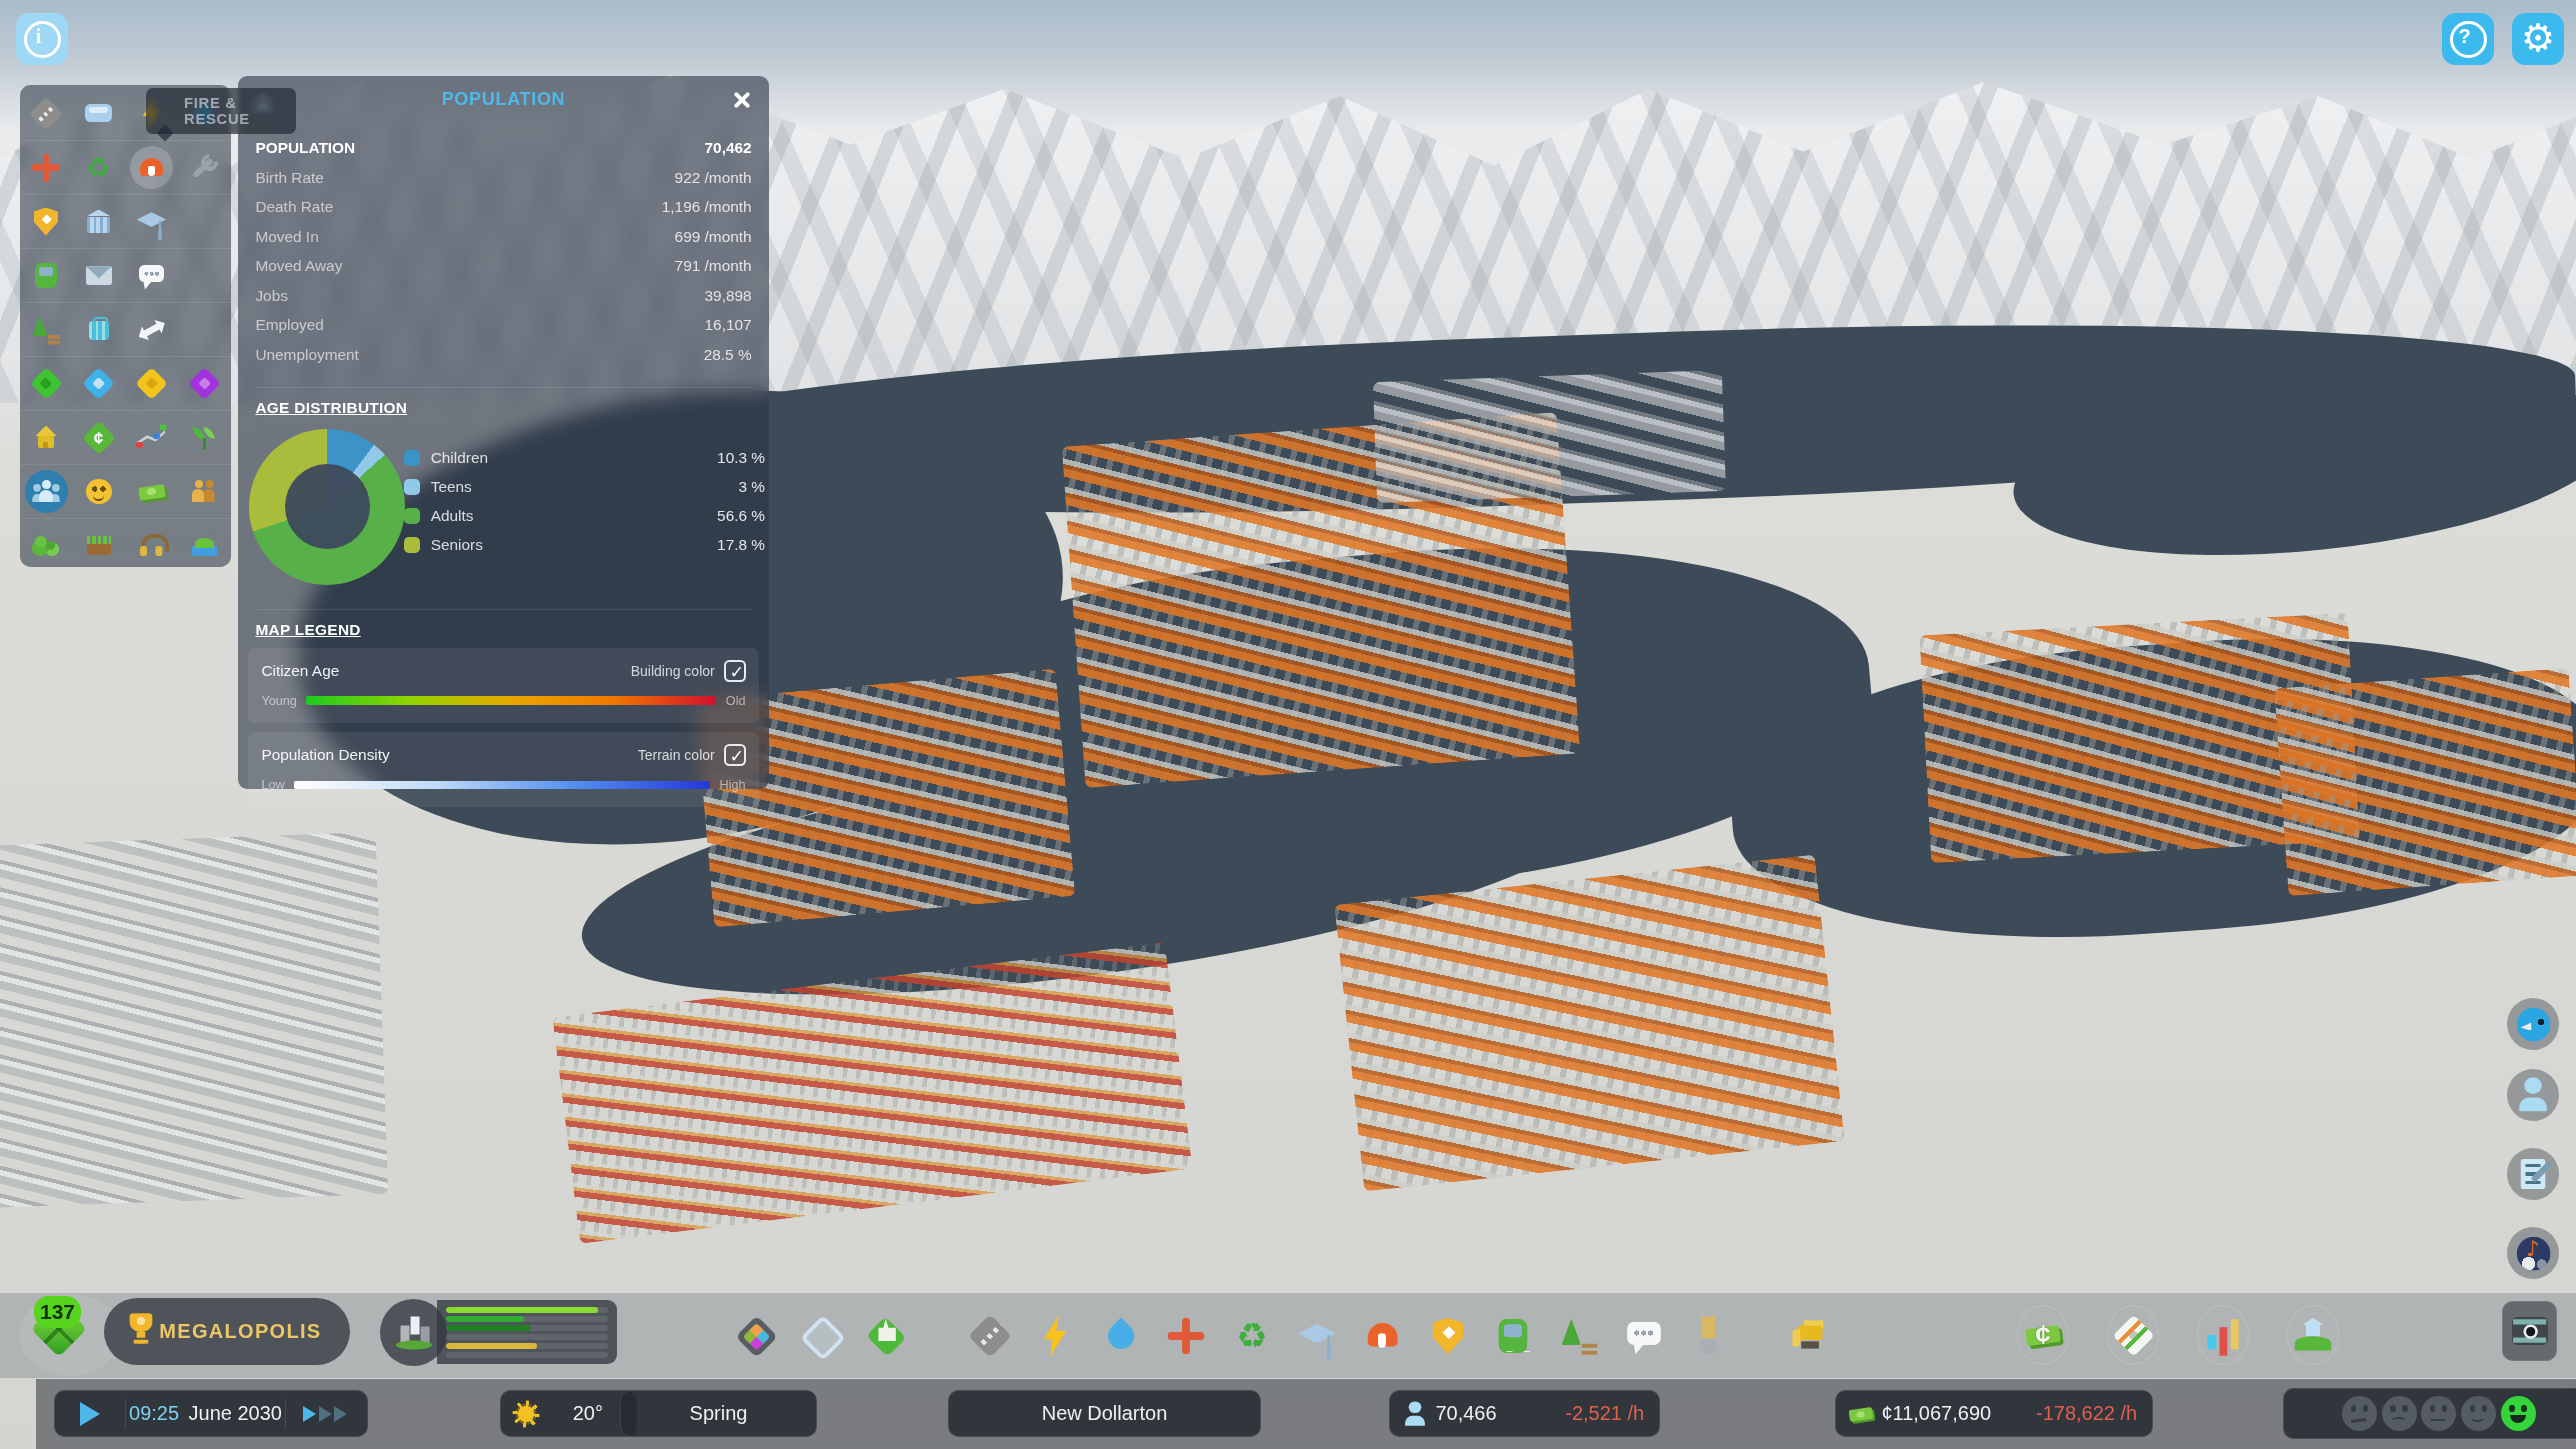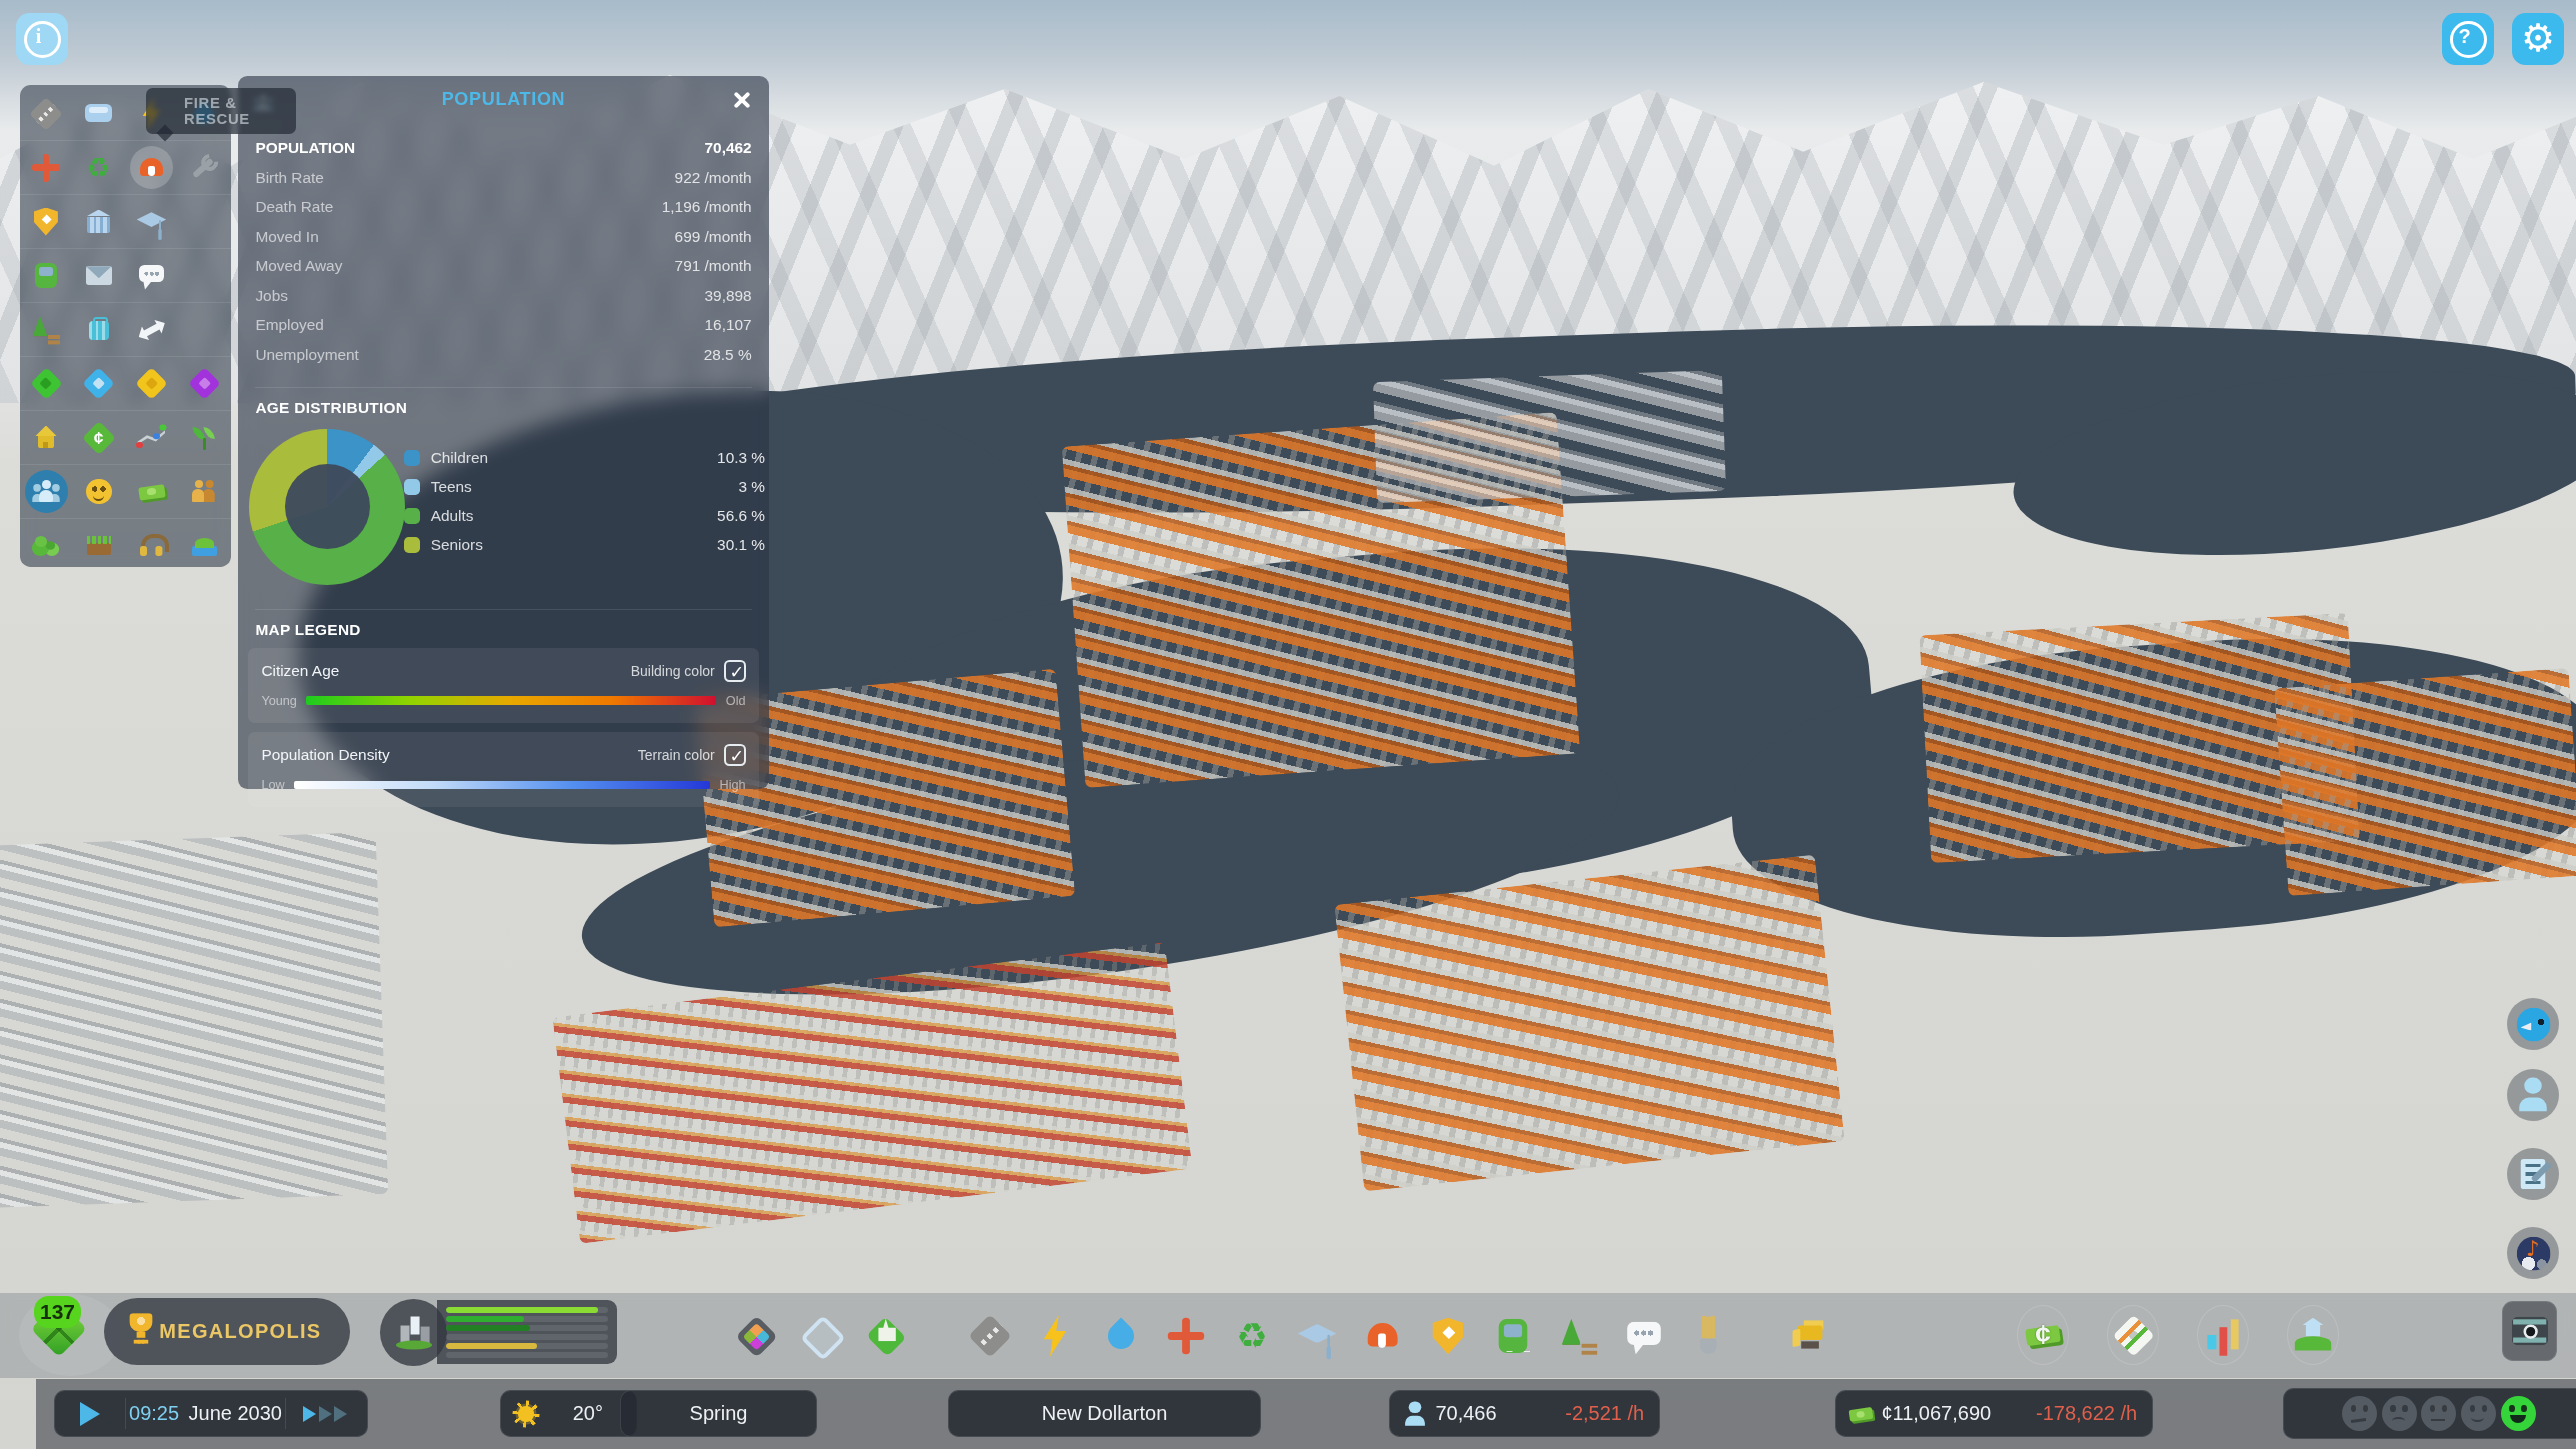--- a/index.html
+++ b/index.html
@@ -185,21 +185,21 @@
   .p-title{position:absolute;left:0;right:0;top:0;height:47px;line-height:47px;text-align:center;
     color:var(--panel-title,#4db9e8);font-size:18px;font-weight:600;letter-spacing:0.7px;}
   .xbtn{position:absolute;right:14.8px;top:12px;width:24px;height:24px;background:none;border:none;cursor:pointer;}
   .xbtn::before,.xbtn::after{content:"";position:absolute;left:2px;top:10px;width:20px;height:4px;background:#fff;border-radius:2px;}
   .xbtn::before{transform:rotate(45deg);}.xbtn::after{transform:rotate(-45deg);}
   .stats{margin-top:10.7px;}
   .stat-row{display:flex;justify-content:space-between;align-items:center;height:29.5px;padding:0 17.4px;font-size:15.4px;}
   .stat-row .sl{color:rgba(255,255,255,.62);}
   .stat-row .sv{color:rgba(255,255,255,.80);}
   .stat-row.em .sl,.stat-row.em .sv{color:#fff;font-weight:700;}
-  .sec-title{margin:17.4px 17.4px 0;padding-top:10.7px;border-top:1.3px solid rgba(255,255,255,.10);font-size:15.4px;font-weight:700;letter-spacing:0.3px;}
+  .sec-title{margin:17.4px 17.4px 0;padding-top:10.7px;border-top:1.3px solid rgba(255,255,255,.10);font-size:15.4px;font-weight:700;letter-spacing:0.3px;text-decoration:underline;}
   .age-block{position:relative;height:168px;margin-top:6.7px;}
   .donut{position:absolute;left:11.4px;top:5.4px;width:156px;height:156px;border-radius:50%;}
   .donut-hole{position:absolute;left:47px;top:41px;width:85px;height:85px;border-radius:50%;background:rgba(62,74,92,.96);}
   .age-legend{position:absolute;left:166px;top:20px;right:4px;}
   .al-row{display:flex;align-items:center;height:29px;font-size:15.4px;}
   .al-sw{width:16px;height:16px;border-radius:4.7px;margin-right:10.7px;flex:none;}
   .al-label{flex:1;color:rgba(255,255,255,.82);}
   .al-val{color:rgba(255,255,255,.88);}
   .legend-card{margin:9.4px 10px 0;height:75px;background:rgba(255,255,255,.07);border-radius:6.7px;padding:9.4px 13.4px;box-sizing:border-box;}
   .legend-card:first-of-type{margin-top:12px;}
@@ -551,21 +551,21 @@
             <span class="al-val">3 %</span>
           </div>
           <div class="al-row">
             <span class="al-sw" style="background: rgb(87, 177, 72);"></span>
             <span class="al-label">Adults</span>
             <span class="al-val">56.6 %</span>
           </div>
           <div class="al-row">
             <span class="al-sw" style="background: rgb(170, 188, 60);"></span>
             <span class="al-label">Seniors</span>
-            <span class="al-val">30.1 %</span>
+            <span class="al-val">17.8 %</span>
           </div>
         </div>
     </div>
     <div class="sec-title">MAP LEGEND</div>
 
     <div class="legend-card">
       <div class="lc-head">
         <span class="lc-title">Citizen Age</span>
         <span class="lc-toggle-label">Building color</span>
         <button class="cb"></button>

